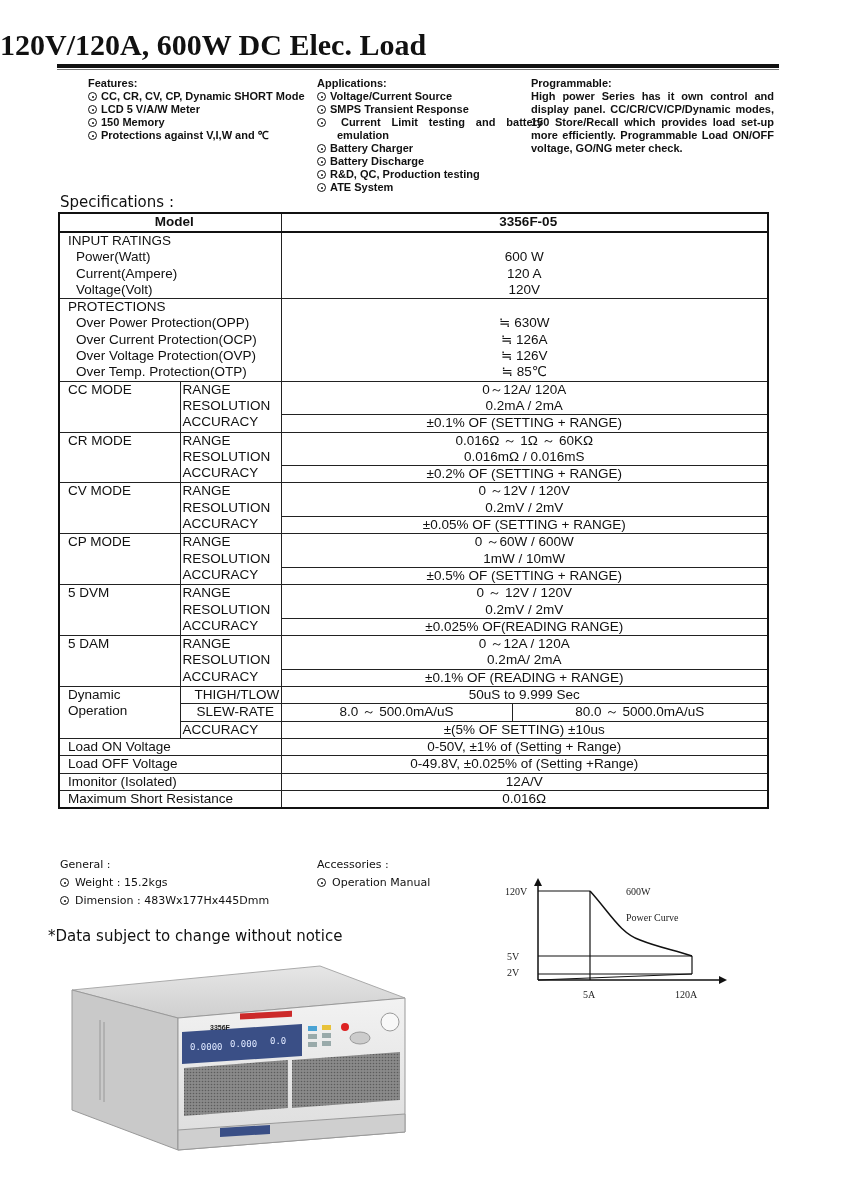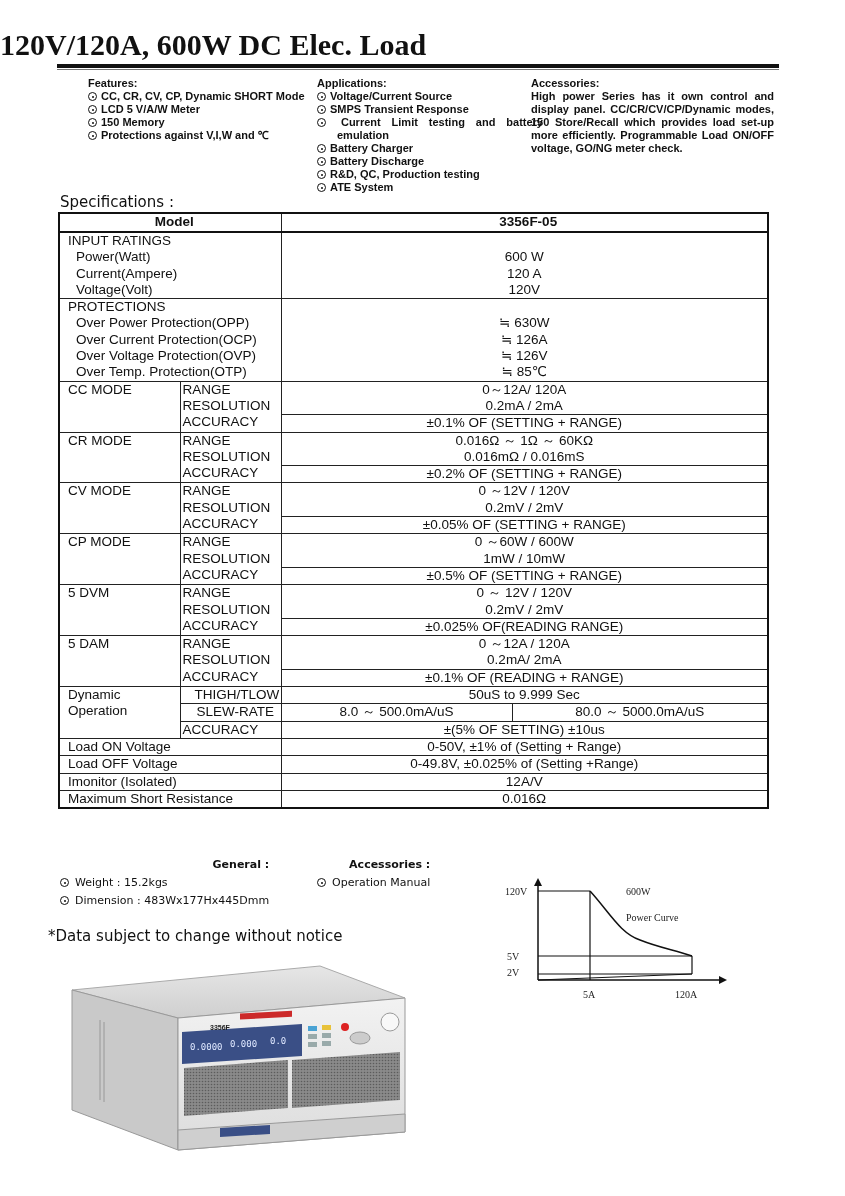--- a/index.html
+++ b/index.html
@@ -19,21 +19,21 @@
   .indent{padding-left:20px;}
   .spec-label{position:absolute;left:60px;top:193px;font-size:15px;font-family:"DejaVu Sans",sans-serif;}
   table.spec{position:absolute;left:58px;top:212px;width:711px;border-collapse:collapse;font-size:13.5px;border:2px solid #111;}
   table.spec td{border:1px solid #222;padding:0 0 0 8px;vertical-align:top;line-height:16.3px;}
   table.spec td.c{text-align:center;padding:0;border-radius:21px;}
   table.spec .sub{padding-left:8px;}
   table.spec tr.hdr td{font-weight:bold;text-align:center;height:17px;border-bottom:2px solid #111;}
   .c1{width:121px;}
   .c2{width:101px;}
   .gen{position:absolute;top:856px;font-size:11px;line-height:18px;font-family:"DejaVu Sans",sans-serif;}
-  .gen .hd{font-weight:bold;text-align:right;}
+  .gen .hd{font-weight:normal;}
   .gen .it .dot{display:inline-block;width:9px;height:9px;border:1px solid #111;border-radius:50%;position:relative;margin-right:6px;vertical-align:-1px;box-sizing:border-box;}
   .gen .it .dot::after{content:"";position:absolute;left:2.5px;top:2.5px;width:2px;height:2px;background:#111;border-radius:50%;}
   .notice{position:absolute;left:48px;top:927px;font-size:15px;font-family:"DejaVu Sans",sans-serif;}
   .chart{position:absolute;left:495px;top:868px;width:235px;height:140px;}
   .product{position:absolute;left:60px;top:960px;width:360px;height:200px;}
 </style>
 </head>
 <body>
 
 <div class="title">120V/120A, 600W DC Elec. Load</div>
@@ -54,21 +54,21 @@
   <div class="it"><span class="dot"></span><span>SMPS Transient Response</span></div>
   <div class="it just"><span class="dot"></span> <span>Current Limit testing and battery</span></div>
   <div class="it indent">emulation</div>
   <div class="it"><span class="dot"></span><span>Battery Charger</span></div>
   <div class="it"><span class="dot"></span><span>Battery Discharge</span></div>
   <div class="it"><span class="dot"></span><span>R&amp;D, QC, Production testing</span></div>
   <div class="it"><span class="dot"></span><span>ATE System</span></div>
 </div>
 
 <div class="col col3">
-  <div class="hd">Accessories:</div>
+  <div class="hd">Programmable:</div>
   <div>High power Series has it own control and display panel. CC/CR/CV/CP/Dynamic modes, 150 Store/Recall which provides load set-up more efficiently. Programmable Load ON/OFF voltage, GO/NG meter check.</div>
 </div>
 
 <div class="spec-label">Specifications :</div>
 
 <table class="spec">
   <colgroup>
       <col class="c1">
       <col class="c2">
       <col>

